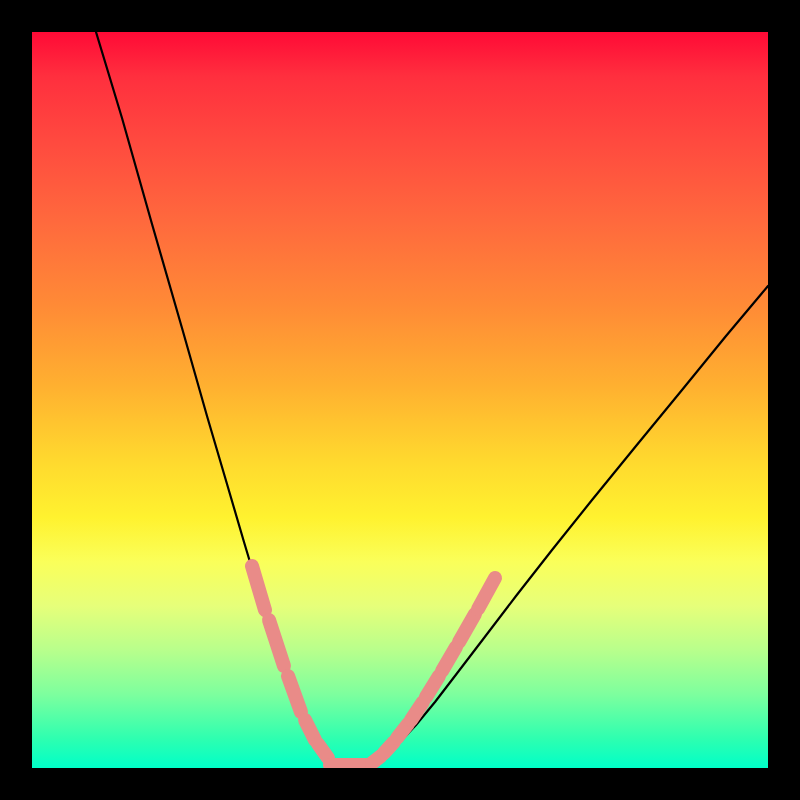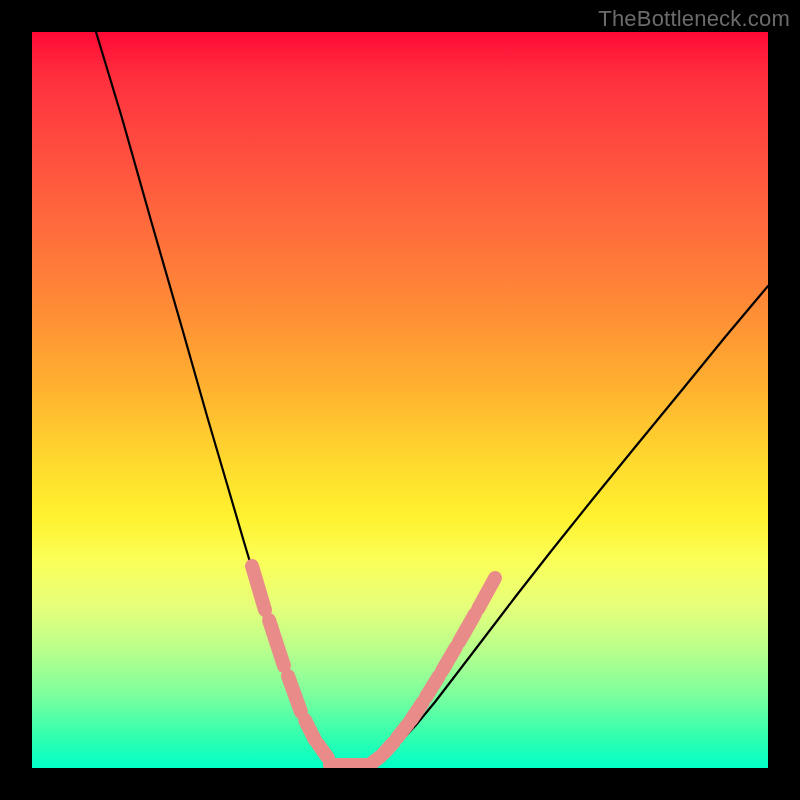--- a/index.html
+++ b/index.html
@@ -77,14 +77,13 @@
         <polyline points="340,731 349,724" fill="none" stroke="#e98b88" stroke-width="14" stroke-linecap="round" stroke-linejoin="round"></polyline>
         <polyline points="352,721 362,710" fill="none" stroke="#e98b88" stroke-width="14" stroke-linecap="round" stroke-linejoin="round"></polyline>
         <polyline points="365,706 376,692" fill="none" stroke="#e98b88" stroke-width="14" stroke-linecap="round" stroke-linejoin="round"></polyline>
         <polyline points="379,688 391,670" fill="none" stroke="#e98b88" stroke-width="14" stroke-linecap="round" stroke-linejoin="round"></polyline>
         <polyline points="394,665 407,644" fill="none" stroke="#e98b88" stroke-width="14" stroke-linecap="round" stroke-linejoin="round"></polyline>
         <polyline points="410,639 424,615" fill="none" stroke="#e98b88" stroke-width="14" stroke-linecap="round" stroke-linejoin="round"></polyline>
         <polyline points="427,610 443,582" fill="none" stroke="#e98b88" stroke-width="14" stroke-linecap="round" stroke-linejoin="round"></polyline>
         <polyline points="446,577 463,546" fill="none" stroke="#e98b88" stroke-width="14" stroke-linecap="round" stroke-linejoin="round"></polyline>
       </svg>
   </div>
-  <div class="watermark">TheBottleneck.com</div>
 </div>
 
 </body></html>

